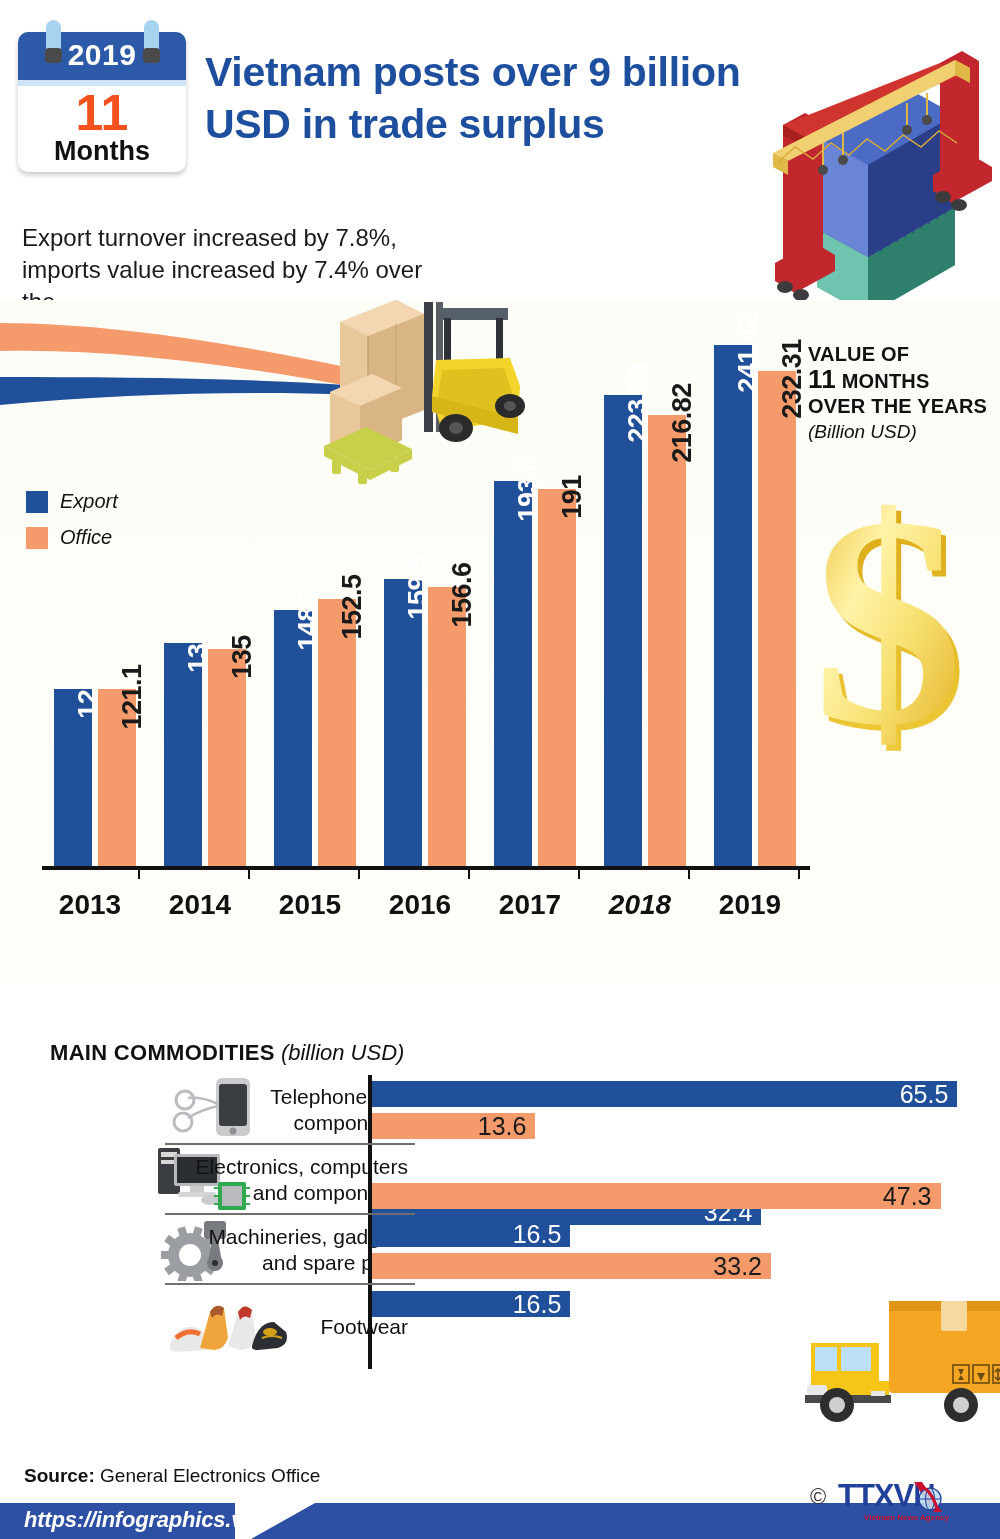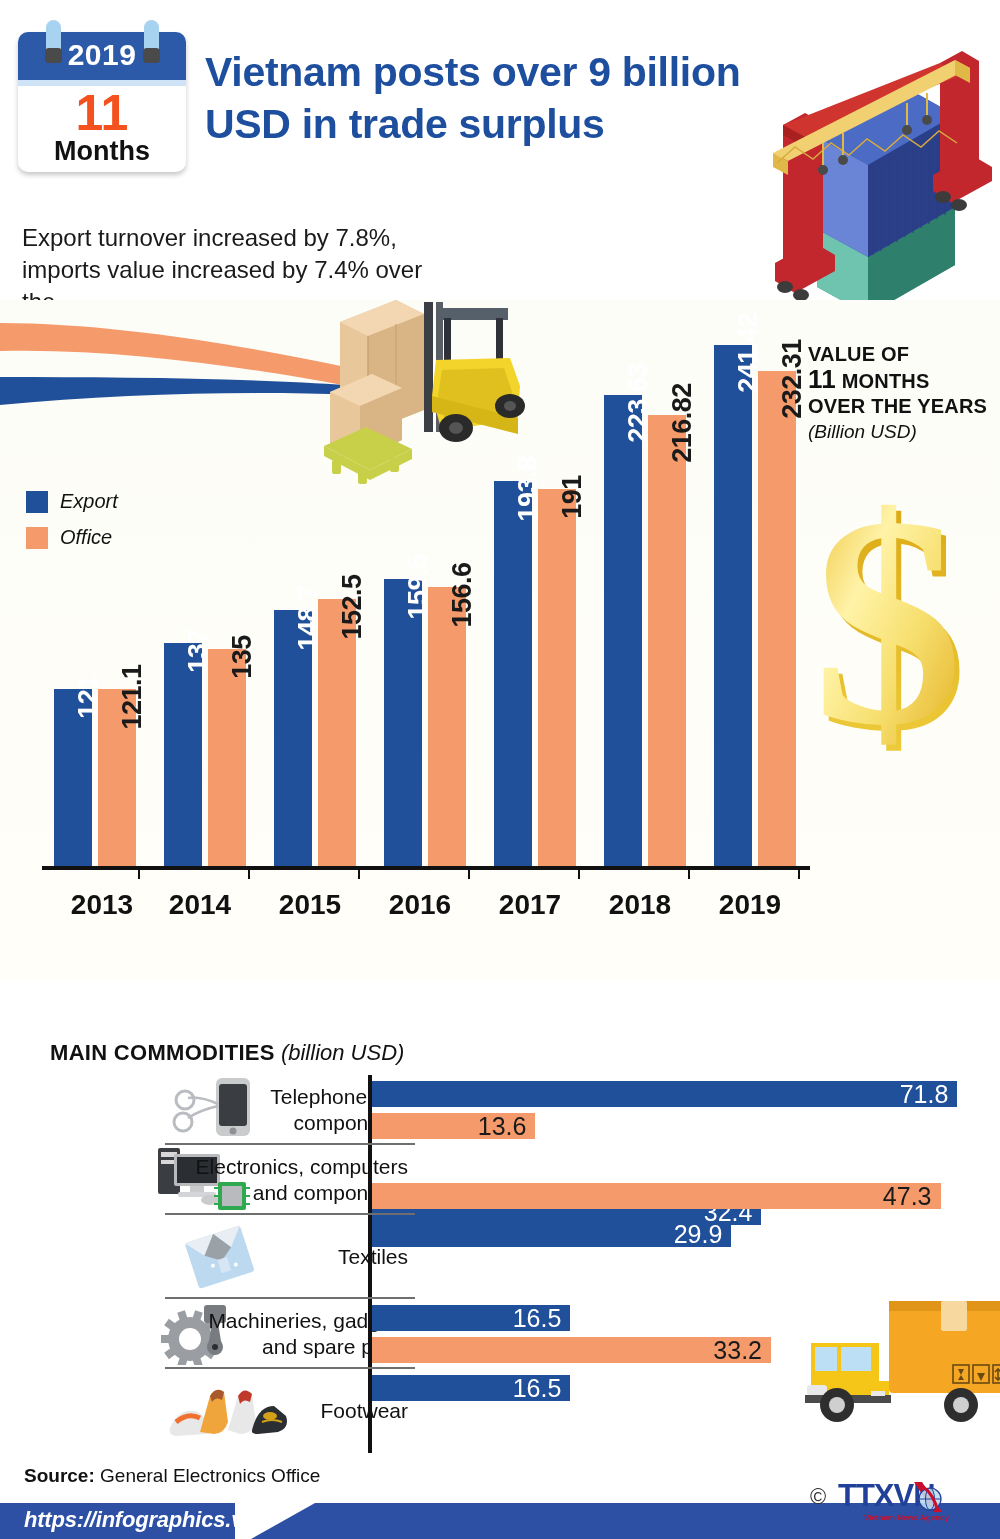--- a/index.html
+++ b/index.html
@@ -366,31 +366,31 @@
           <div class="grp" style="left: 666px;">
             <div class="bar exp" style="height: 521.471px;">
               <span class="val">241.42</span>
             </div>
             <div class="bar imp" style="height: 495.427px;">
               <span class="val">232.31</span>
             </div>
           </div>
         </div>
     <div class="tick" style="left: 96px;"></div>
-        <div class="yearlbl" style="left: 12px; margin-top: 8px;">2013</div>
+        <div class="yearlbl" style="left: 0px; margin-top: 8px;">2013</div>
         <div class="tick" style="left: 206px;"></div>
         <div class="yearlbl" style="left: 110px;">2014</div>
         <div class="tick" style="left: 316px;"></div>
         <div class="yearlbl" style="left: 220px;">2015</div>
         <div class="tick" style="left: 426px;"></div>
         <div class="yearlbl" style="left: 330px;">2016</div>
         <div class="tick" style="left: 536px;"></div>
         <div class="yearlbl" style="left: 440px;">2017</div>
         <div class="tick" style="left: 646px;"></div>
-        <div class="yearlbl" style="left: 550px;">2018</div>
+        <div class="yearlbl" style="left: 550px; font-style: italic;">2018</div>
         <div class="tick" style="left: 756px;"></div>
         <div class="yearlbl" style="left: 660px;">2019</div>
       </div>
   </div>
 
   <div class="comm">
     <div class="comm-title">
       <b>MAIN COMMODITIES</b>
       <i>(billion USD)</i>
     </div>
@@ -403,21 +403,21 @@
               <rect x="47" y="8" width="28" height="42" rx="3" fill="#3a3d41"></rect>
               <circle cx="61" cy="55" r="3.5" fill="#8d9095"></circle>
               <path d="M46,30 Q28,34 16,42" stroke="#b9bcc0" stroke-width="2.5" fill="none"></path>
               <circle cx="13" cy="24" r="9" fill="none" stroke="#b9bcc0" stroke-width="3"></circle>
               <circle cx="11" cy="46" r="9" fill="none" stroke="#b9bcc0" stroke-width="3"></circle>
               <path d="M46,28 Q28,20 16,22" stroke="#b9bcc0" stroke-width="2.5" fill="none"></path>
             </svg></div>
           <div class="crow-lbl"><span>Telephone and</span><br><span>components</span></div>
           <div class="cbars">
             <div class="cbar exp" style="width: 585.337px;">
-              <span class="cval">71.8</span>
+              <span class="cval">65.5</span>
             </div>
             <div class="cbar imp" style="width: 163.462px;">
               <span class="cval">13.6</span>
             </div>
           </div>
           <div class="crow-sep"></div>
         </div>
         <div class="crow">
           <div class="crow-ico" style="left: 96px;"><svg width="100" height="68" viewBox="0 0 100 68">
               <rect x="2" y="4" width="22" height="46" rx="2" fill="#3a3d41"></rect>
@@ -439,40 +439,20 @@
                 <line x1="90" y1="60" x2="94" y2="60"></line>
               </g>
             </svg></div>
           <div class="crow-lbl"><span>Electronics, computers</span><br><span>and components</span></div>
           <div class="cbars">
             <div class="cbar exp" style="width: 389.423px; margin-top: 48px;">
               <span class="cval">32.4</span>
             </div>
             <div class="cbar imp" style="width: 568.51px;">
               <span class="cval">47.3</span>
-            </div>
-          </div>
-          <div class="crow-sep"></div>
-        </div>
-        <div class="crow tall">
-          <div class="crow-ico" style="left: 120px;"><svg width="80" height="68" viewBox="0 0 80 68">
-              <g transform="rotate(-18 40 34)">
-                <rect x="10" y="12" width="58" height="48" rx="3" fill="#bcd9f0"></rect>
-                <polygon points="10,12 40,12 25,30" fill="#e8eef3"></polygon>
-                <polygon points="40,12 68,12 53,30" fill="#e8eef3"></polygon>
-                <polygon points="25,30 40,12 53,30 40,40" fill="#9aa2a8"></polygon>
-                <rect x="36" y="38" width="10" height="14" fill="#d6e6f4"></rect>
-                <circle cx="30" cy="42" r="2" fill="#fff"></circle>
-                <circle cx="52" cy="48" r="2" fill="#fff"></circle>
-              </g>
-            </svg></div>
-          <div class="crow-lbl"><span>Textiles</span></div>
-          <div class="cbars">
-            <div class="cbar exp" style="width: 359.375px;">
-              <span class="cval">29.9</span>
             </div>
           </div>
           <div class="crow-sep"></div>
         </div>
         <div class="crow">
           <div class="crow-ico" style="left: 100px;"><svg width="86" height="66" viewBox="0 0 86 66">
               <g fill="#9a9da1">
                 <circle cx="30" cy="40" r="22"></circle>
                 <g>
                   <rect x="51" y="36" width="8" height="8" transform="rotate(0 55 40)"></rect>

